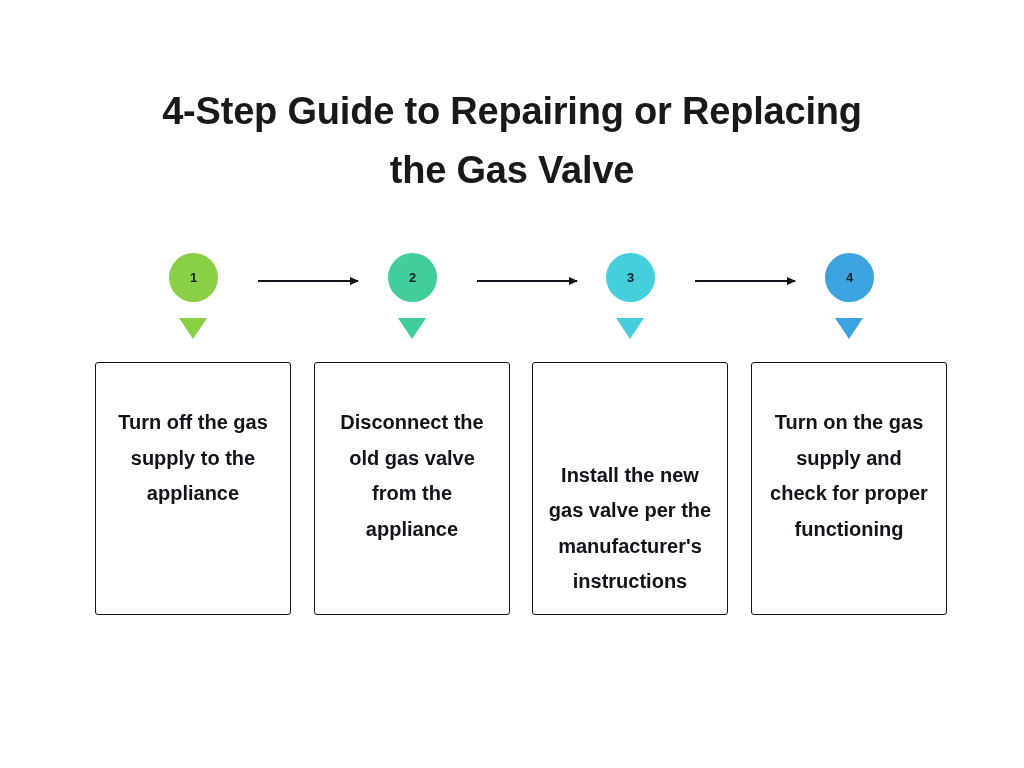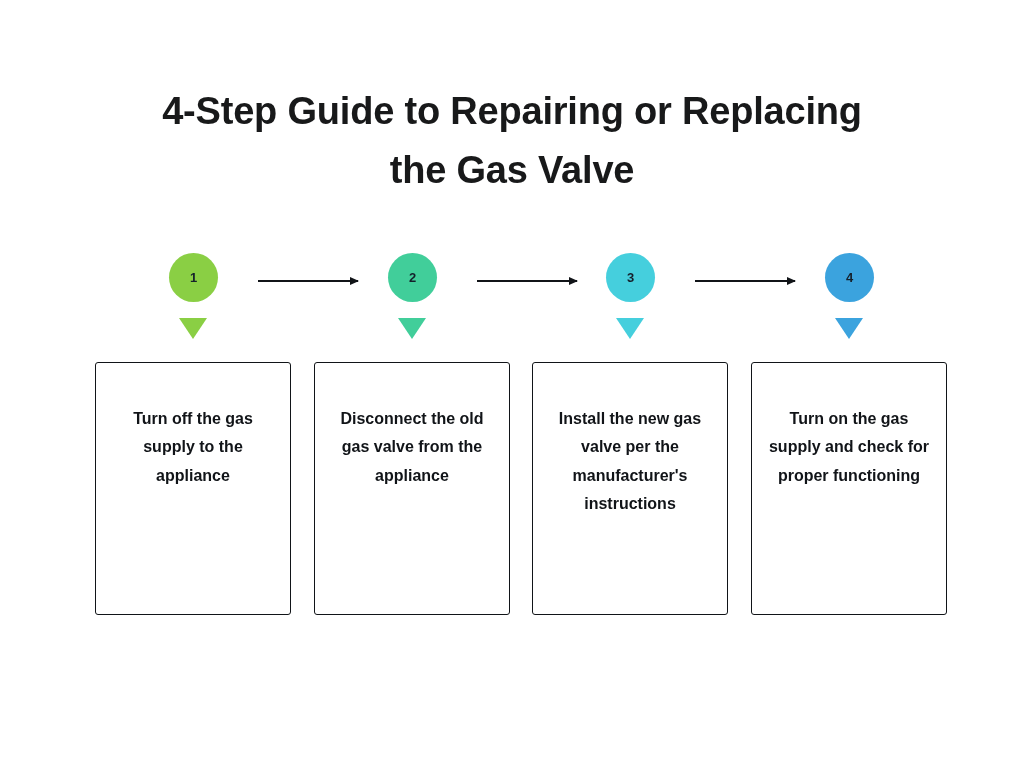--- a/index.html
+++ b/index.html
@@ -123,21 +123,21 @@
     justify-content: center;
     padding: 42px 14px 14px 14px;
   }
 
   .step-box.b1 { left: 95px; }
   .step-box.b2 { left: 314px; }
   .step-box.b3 { left: 532px; }
   .step-box.b4 { left: 751px; }
 
   .step-text {
-    font-size: 16px;
+    font-size: 20px;
     font-weight: bold;
     line-height: 1.78;
     text-align: center;
     color: #111418;
     width: 100%;
     word-break: break-word;
   }
 </style>
 </head>
 <body style="background: rgb(255, 255, 255);">
@@ -187,21 +187,21 @@
   <div class="pointer p4" style="border-top-color: rgb(59, 163, 222);"></div>
 
   <div class="step-box b1" style="border-color: rgb(17, 20, 24);">
     <div class="step-text" style="color: rgb(17, 20, 24);">Turn off the gas supply to the appliance</div>
   </div>
 
   <div class="step-box b2" style="border-color: rgb(17, 20, 24); justify-content: flex-end;">
     <div class="step-text" style="color: rgb(17, 20, 24);">Disconnect the old gas valve from the appliance</div>
   </div>
 
-  <div class="step-box b3" style="border-color: rgb(17, 20, 24);">
+  <div class="step-box b3" style="border-color: rgb(17, 20, 24); align-items: flex-end;">
     <div class="step-text" style="color: rgb(17, 20, 24);">Install the new gas valve per the manufacturer's instructions</div>
   </div>
 
   <div class="step-box b4" style="border-color: rgb(17, 20, 24);">
     <div class="step-text" style="color: rgb(17, 20, 24);">Turn on the gas supply and check for proper functioning</div>
   </div>
 
 </div>
 
 </body></html>

